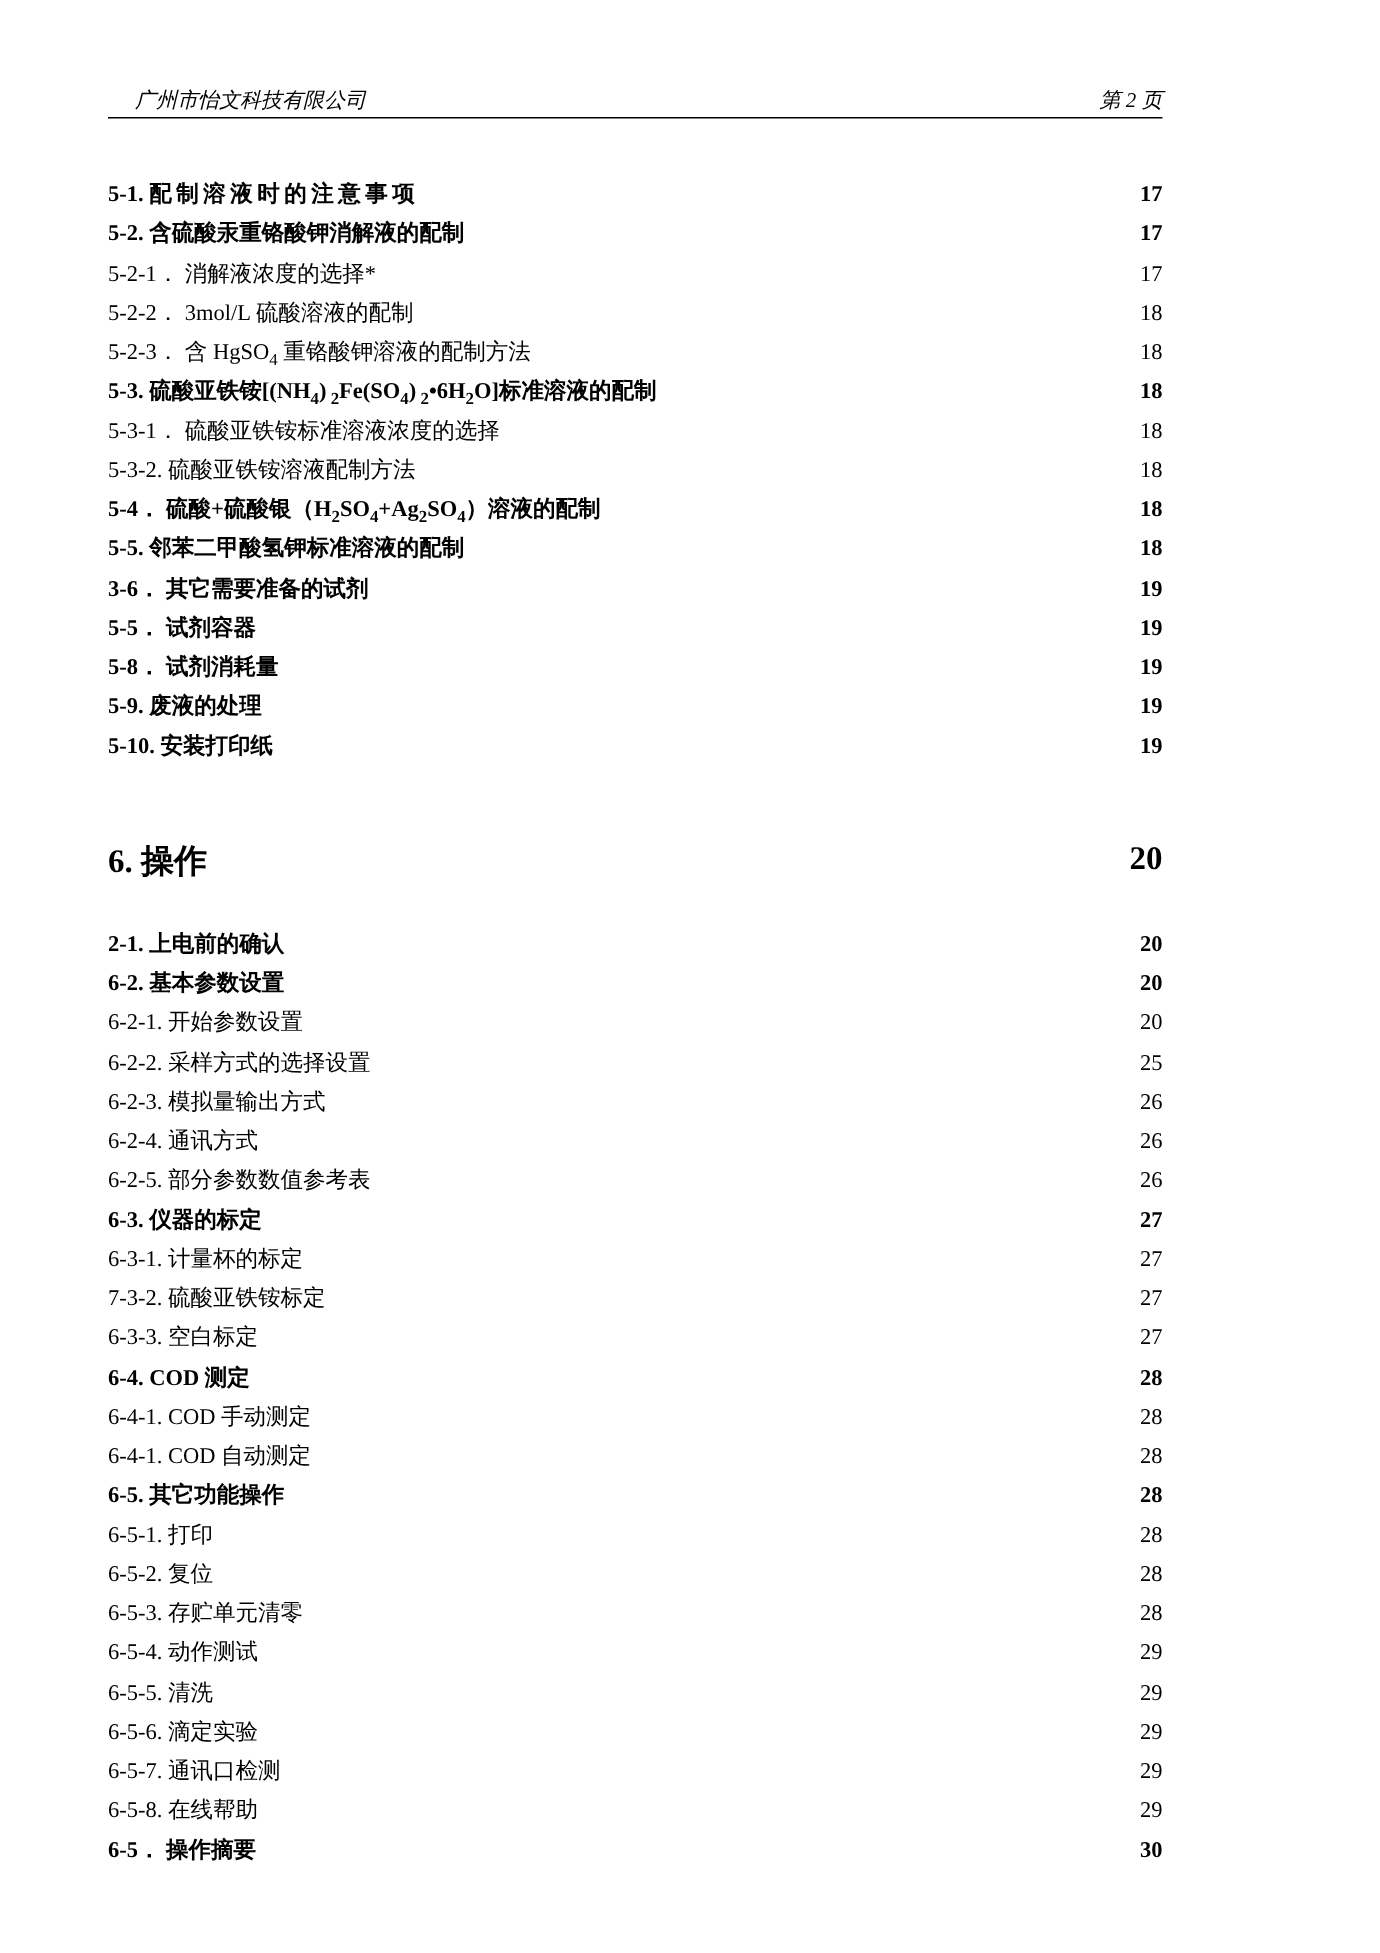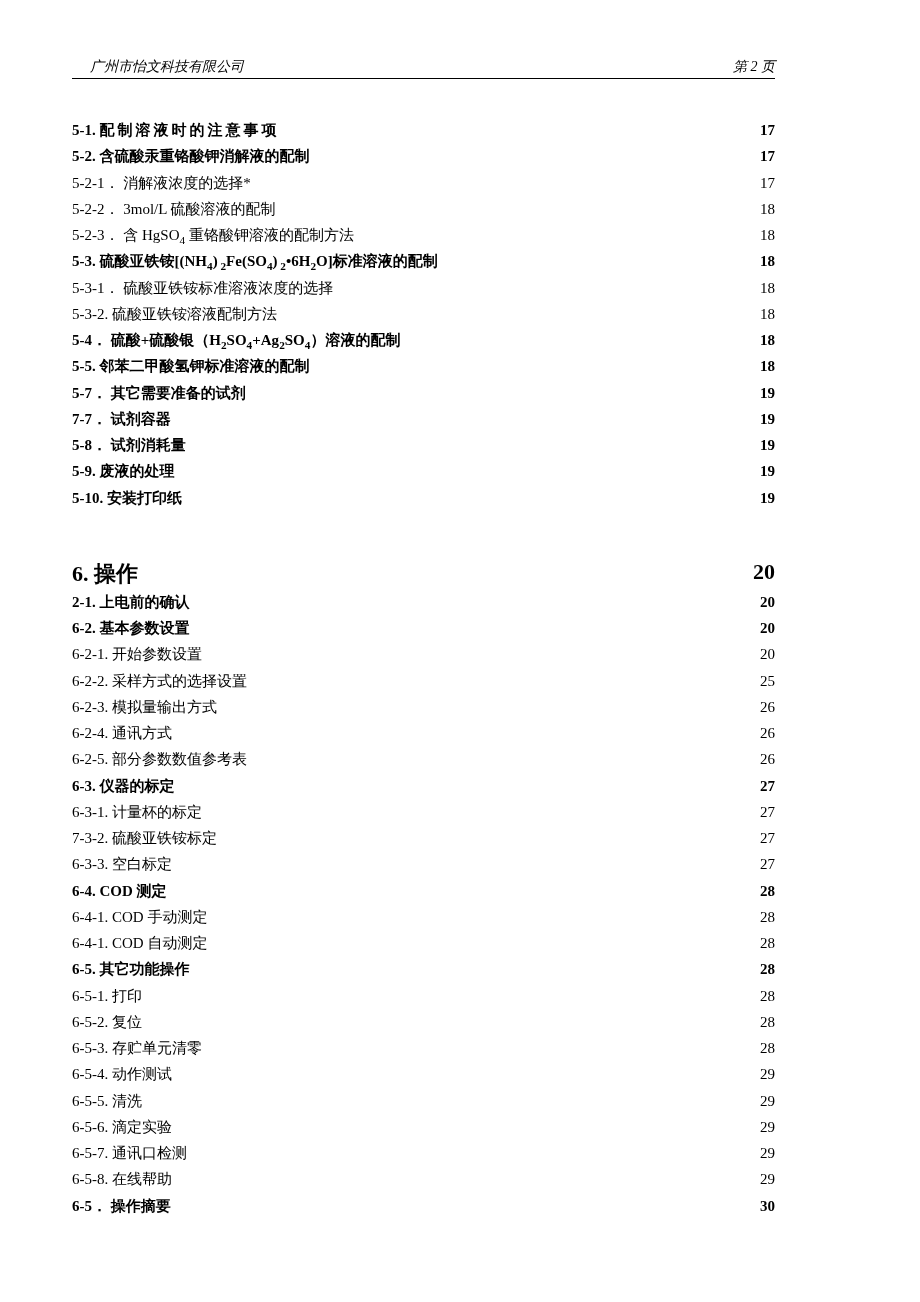--- a/index.html
+++ b/index.html
@@ -46,21 +46,21 @@
       flex: 0 0 auto;
       text-align: right;
       min-width: 32px;
     }
     .bold { font-weight: bold; }
     .sub { }
     .section-head {
       font-size: 22px;
       font-weight: bold;
       margin-top: 48px;
-      margin-bottom: 0;
+      margin-bottom: 28px;
       display: flex;
       justify-content: space-between;
       gap: 28px;
     }
     .section-head .pagenum { font-size: 22px; }
     .spaced-cn {
       letter-spacing: 3px;
     }
     sub.chem {
       font-size: 0.75em;
@@ -113,25 +113,25 @@
       </div>
       <div class="toc-row bold">
         <span class="title">5-4．  硫酸+硫酸银（H<sub class="chem">2</sub>SO<sub class="chem">4</sub>+Ag<sub class="chem">2</sub>SO<sub class="chem">4</sub>）溶液的配制</span>
         <span class="pagenum">18</span>
       </div>
       <div class="toc-row bold">
         <span class="title">5-5.  邻苯二甲酸氢钾标准溶液的配制</span>
         <span class="pagenum">18</span>
       </div>
       <div class="toc-row bold">
-        <span class="title">5-7． 其它需要准备的试剂</span>
-        <span class="pagenum">19</span>
-      </div>
-      <div class="toc-row bold">
-        <span class="title">7-7． 试剂容器</span>
+        <span class="title">3-6． 其它需要准备的试剂</span>
+        <span class="pagenum">19</span>
+      </div>
+      <div class="toc-row bold">
+        <span class="title">5-5． 试剂容器</span>
         <span class="pagenum">19</span>
       </div>
       <div class="toc-row bold">
         <span class="title">5-8． 试剂消耗量</span>
         <span class="pagenum">19</span>
       </div>
       <div class="toc-row bold">
         <span class="title">5-9.  废液的处理</span>
         <span class="pagenum">19</span>
       </div>

